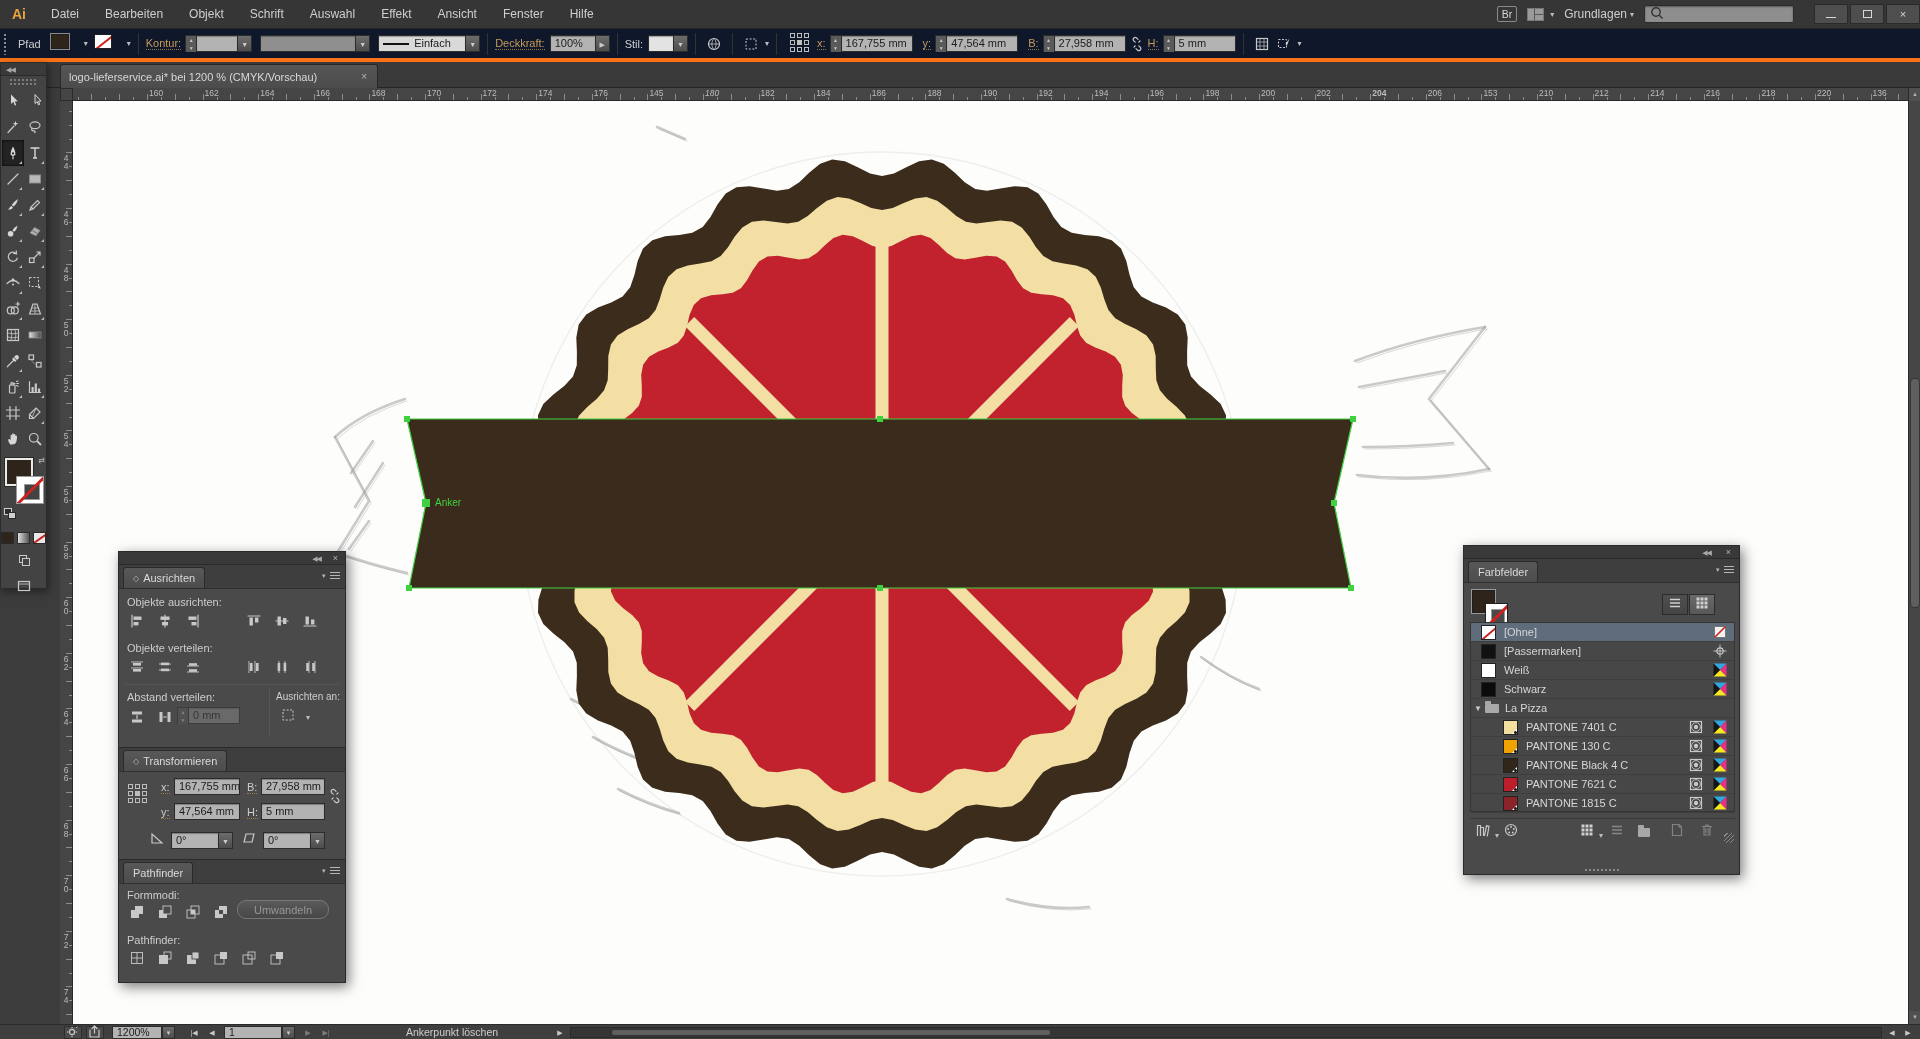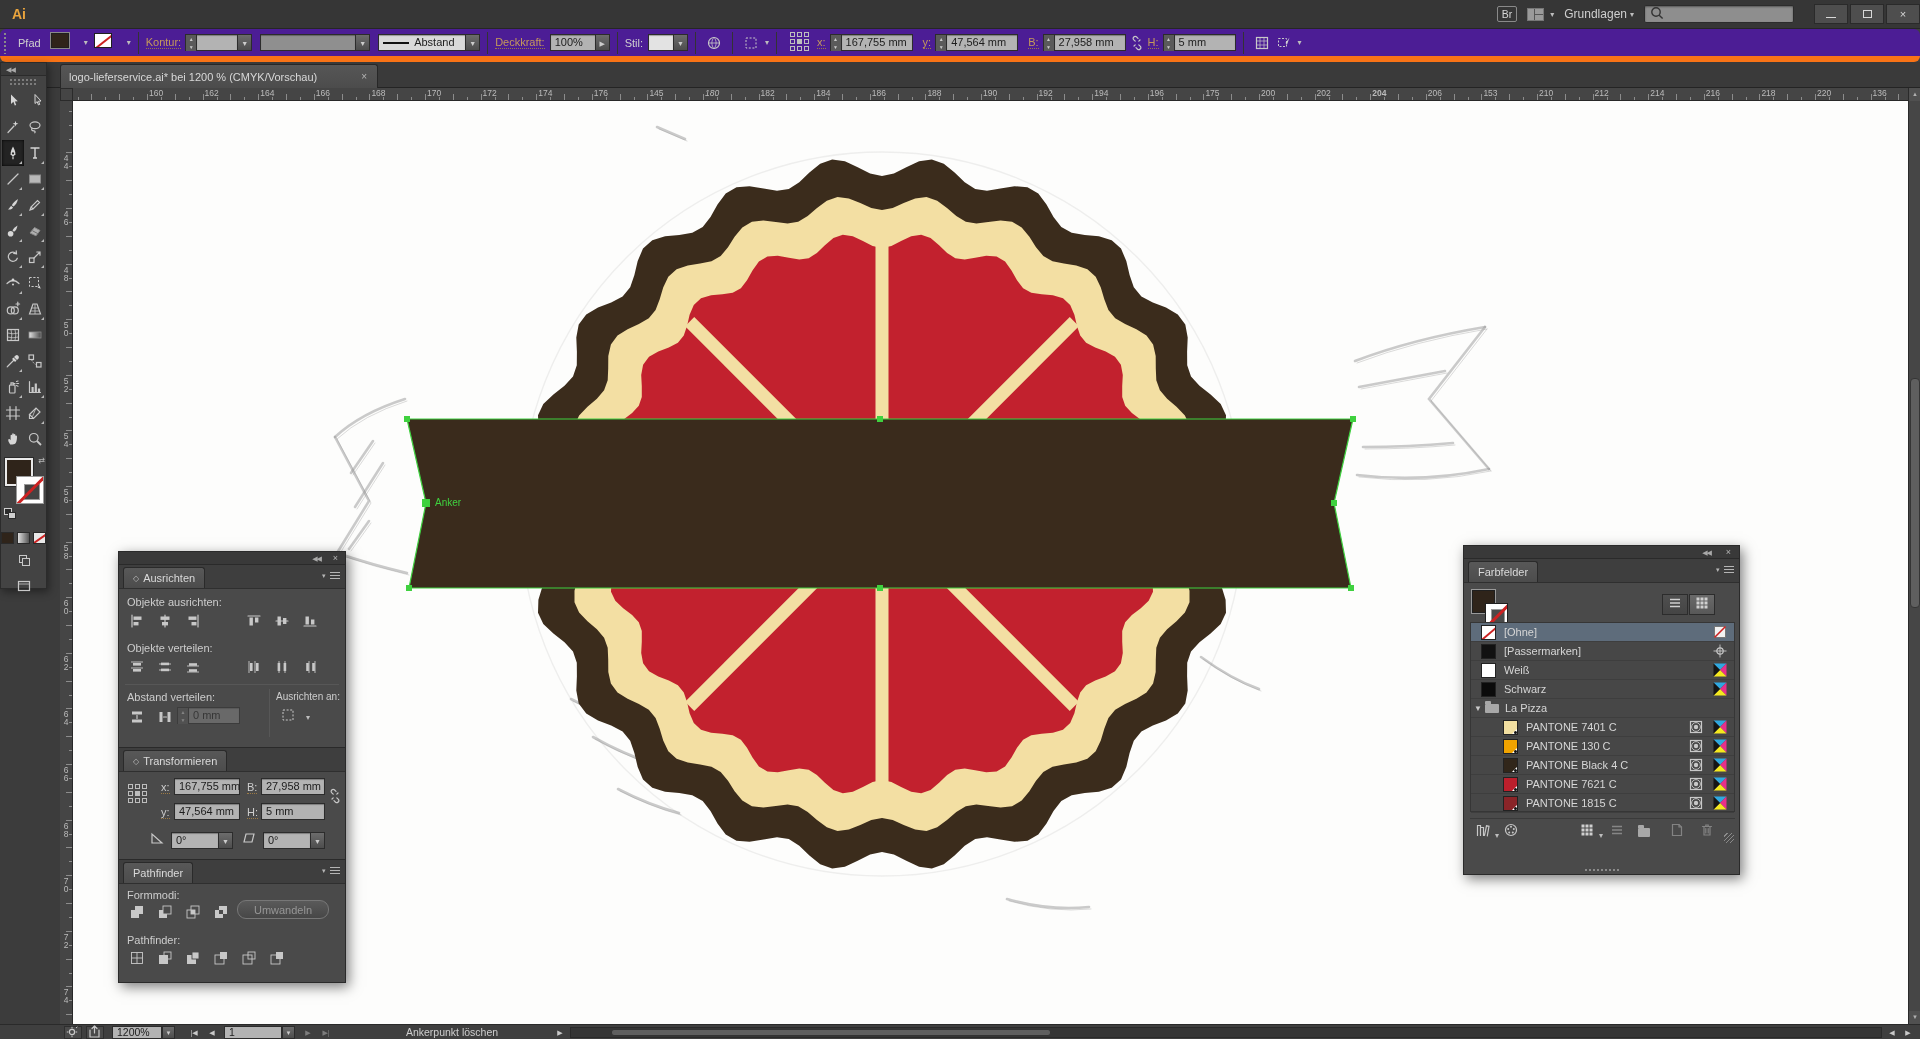--- a/index.html
+++ b/index.html
@@ -25,22 +25,22 @@
   #ws-dd{display:flex;align-items:center;padding:0 10px;}
   #searchbox{width:150px;height:18px;background:#8e8e8e;border:1px solid #2c2c2c;border-radius:2px;
     box-shadow:inset 0 1px 2px rgba(0,0,0,.4);display:flex;align-items:center;padding:0 4px;margin-right:18px;}
   .winbtn{width:34px;height:20px;background:#4e4e4e;border:1px solid #2a2a2a;color:#d8d8d8;
     display:flex;align-items:center;justify-content:center;font-size:11px;margin-left:2px;}
   .restore-glyph{width:9px;height:8px;border:1px solid #d8d8d8;position:relative;background:#4e4e4e;}
   .restore-glyph:before{content:"";position:absolute;left:2px;top:-3px;width:9px;height:8px;border:1px solid #d8d8d8;z-index:-1;}
   .min-glyph{width:10px;height:1px;background:#d8d8d8;margin-top:6px;}
 
   
-  #controlbar{position:absolute;left:0;top:29px;width:1920px;height:33px;background:#4c1d95;
-    border-bottom:6px solid #f97316;display:flex;align-items:center;color:#cfcfcf;font-size:11px;border-radius:6px;}
+  #controlbar{position:absolute;left:0;top:29px;width:1920px;height:33px;background:#0f172a;
+    border-bottom:4px solid #f97316;display:flex;align-items:center;color:#cfcfcf;font-size:11px;}
   .vgrip{width:5px;height:22px;margin:0 6px 0 3px;background-image:radial-gradient(#8a8a8a 1px,transparent 1.2px);background-size:4px 4px;}
   .cb-sep{width:1px;height:22px;background:#333;margin:0 7px;}
   .amber{color:#c59a5b;border-bottom:1px dotted #9c7a45;cursor:default;}
   .fld{background:#b3b3b3;border:1px solid #2c2c2c;color:#1c1c1c;font-size:11px;height:17px;
     line-height:15px;padding:0 4px;box-shadow:inset 0 1px 1px rgba(0,0,0,.3);white-space:nowrap;}
   .ddb{width:14px;height:17px;background:linear-gradient(#6c6c6c,#4d4d4d);border:1px solid #2c2c2c;
     border-left:none;color:#ccc;font-size:7px;text-align:center;line-height:17px;}
   .stp{width:11px;height:17px;display:flex;flex-direction:column;border:1px solid #2c2c2c;border-right:none;}
   .stp span{flex:1;background:#5a5a5a;color:#c9c9c9;font-size:5px;line-height:8px;text-align:center;}
   .swpair{position:relative;width:26px;height:20px;margin-right:4px;}
@@ -173,20 +173,31 @@
   #hscroll{position:absolute;left:570px;top:2px;width:1312px;height:11px;background:#353535;border:1px solid #2a2a2a;}
   #hthumb{position:absolute;left:40px;top:1px;width:440px;height:7px;background:#5f5f5f;border:1px solid #333;border-radius:3px;}
 </style>
 </head>
 <body>
 
 <div id="app">
 
   <header id="menubar">
     <span id="ai-logo">Ai</span>
+    <ul id="menus">
+        <li>Datei</li>
+        <li>Bearbeiten</li>
+        <li>Objekt</li>
+        <li>Schrift</li>
+        <li>Auswahl</li>
+        <li>Effekt</li>
+        <li>Ansicht</li>
+        <li>Fenster</li>
+        <li>Hilfe</li>
+      </ul>
     <div id="mb-right">
       <button id="br-btn">Br</button>
       <span class="ws-pane"></span>
       <span class="caret">▾</span>
       <div id="ws-dd">
         <span>Grundlagen</span>
         <span class="caret">▾</span>
       </div>
       <div id="searchbox">
         <span><svg width="16" height="16" viewBox="0 0 16 16">
@@ -220,21 +231,21 @@
     <span class="stp" style="margin-left:4px;">
         <span>▲</span>
         <span>▼</span>
       </span>
     <span class="fld" style="width:42px;"></span>
     <span class="ddb">▼</span>
     <span class="fld" style="width:96px;margin-left:8px;background:#8f8f8f;"></span>
     <span class="ddb">▼</span>
     <span class="fld" style="width:88px;margin-left:8px;background:#d9d9d9;display:flex;align-items:center;gap:5px;">
       <span style="display:inline-block;width:26px;height:2px;background:#111;"></span>
-      <span>Abstand</span>
+      <span>Einfach</span>
     </span>
     <span class="ddb">▼</span>
     <span class="cb-sep"></span>
     <span class="amber">Deckkraft:</span>
     <span class="fld" style="width:46px;margin-left:5px;">100%</span>
     <span class="ddb">▶</span>
     <span class="cb-sep"></span>
     <span>Stil:</span>
     <span class="fld" style="width:26px;margin-left:5px;background:#e3e3e3;"></span>
     <span class="ddb">▼</span>
@@ -463,21 +474,21 @@
         <div class="hlab" style="left: 576.4px;">145</div>
         <div class="hlab" style="left: 632px; font-style: italic;">180</div>
         <div class="hlab" style="left: 687.6px;">182</div>
         <div class="hlab" style="left: 743.2px;">184</div>
         <div class="hlab" style="left: 798.8px;">186</div>
         <div class="hlab" style="left: 854.4px;">188</div>
         <div class="hlab" style="left: 910px;">190</div>
         <div class="hlab" style="left: 965.6px;">192</div>
         <div class="hlab" style="left: 1021.2px;">194</div>
         <div class="hlab" style="left: 1076.8px;">196</div>
-        <div class="hlab" style="left: 1132.4px;">175</div>
+        <div class="hlab" style="left: 1132.4px;">198</div>
         <div class="hlab" style="left: 1188px;">200</div>
         <div class="hlab" style="left: 1243.6px;">202</div>
         <div class="hlab" style="left: 1299.2px; font-weight: bold;">204</div>
         <div class="hlab" style="left: 1354.8px;">206</div>
         <div class="hlab" style="left: 1410.4px;">153</div>
         <div class="hlab" style="left: 1466px;">210</div>
         <div class="hlab" style="left: 1521.6px;">212</div>
         <div class="hlab" style="left: 1577.2px;">214</div>
         <div class="hlab" style="left: 1632.8px;">216</div>
         <div class="hlab" style="left: 1688.4px;">218</div>

